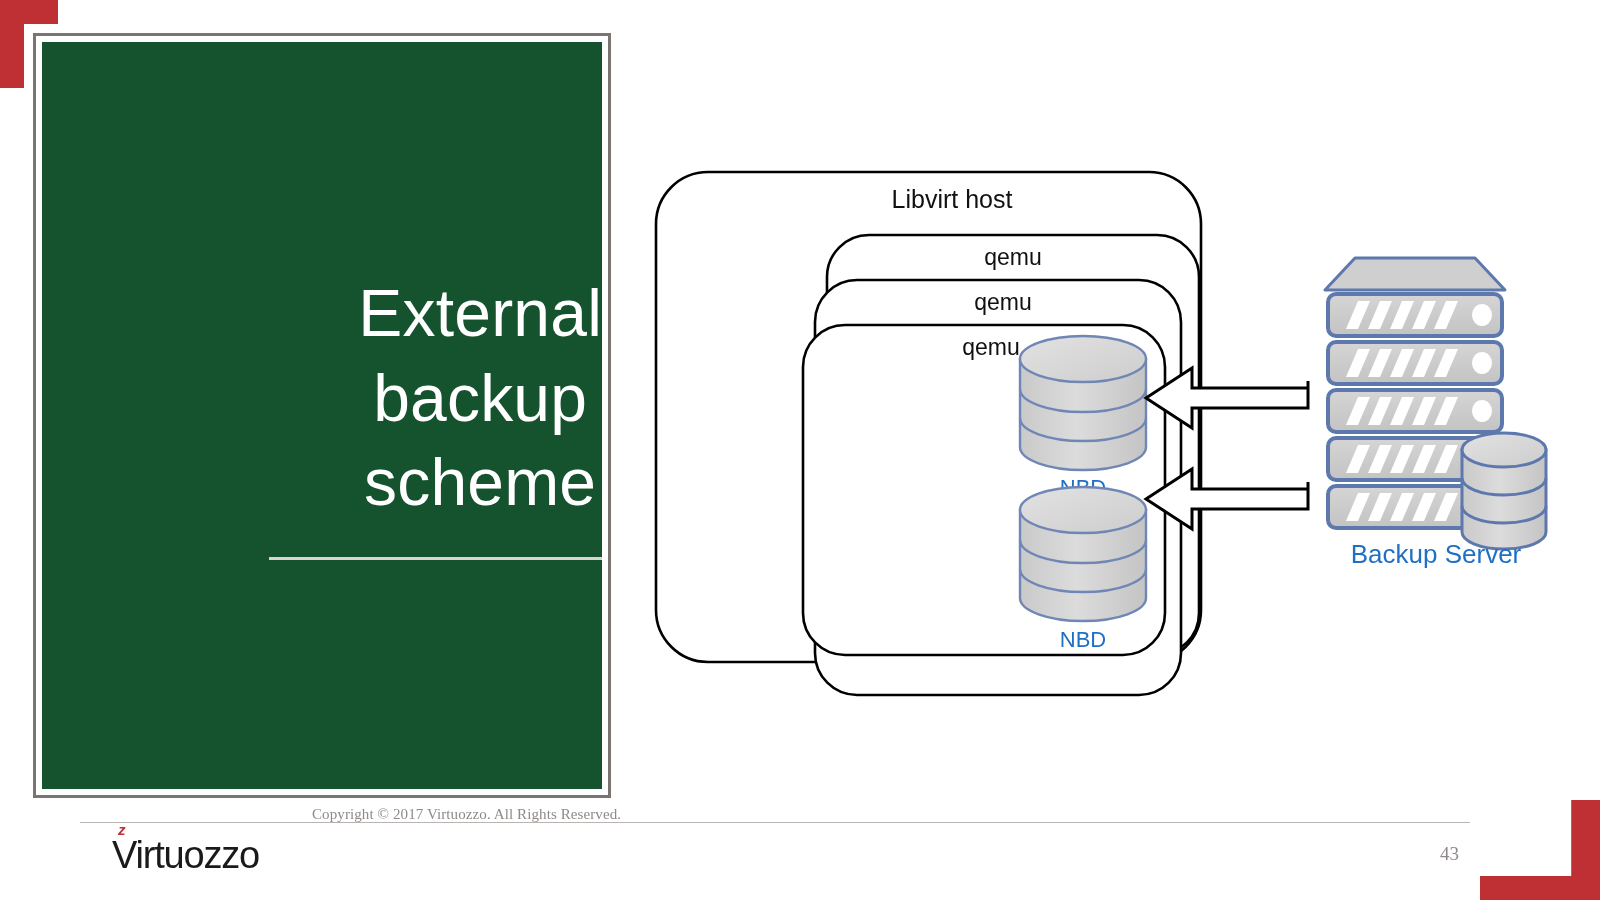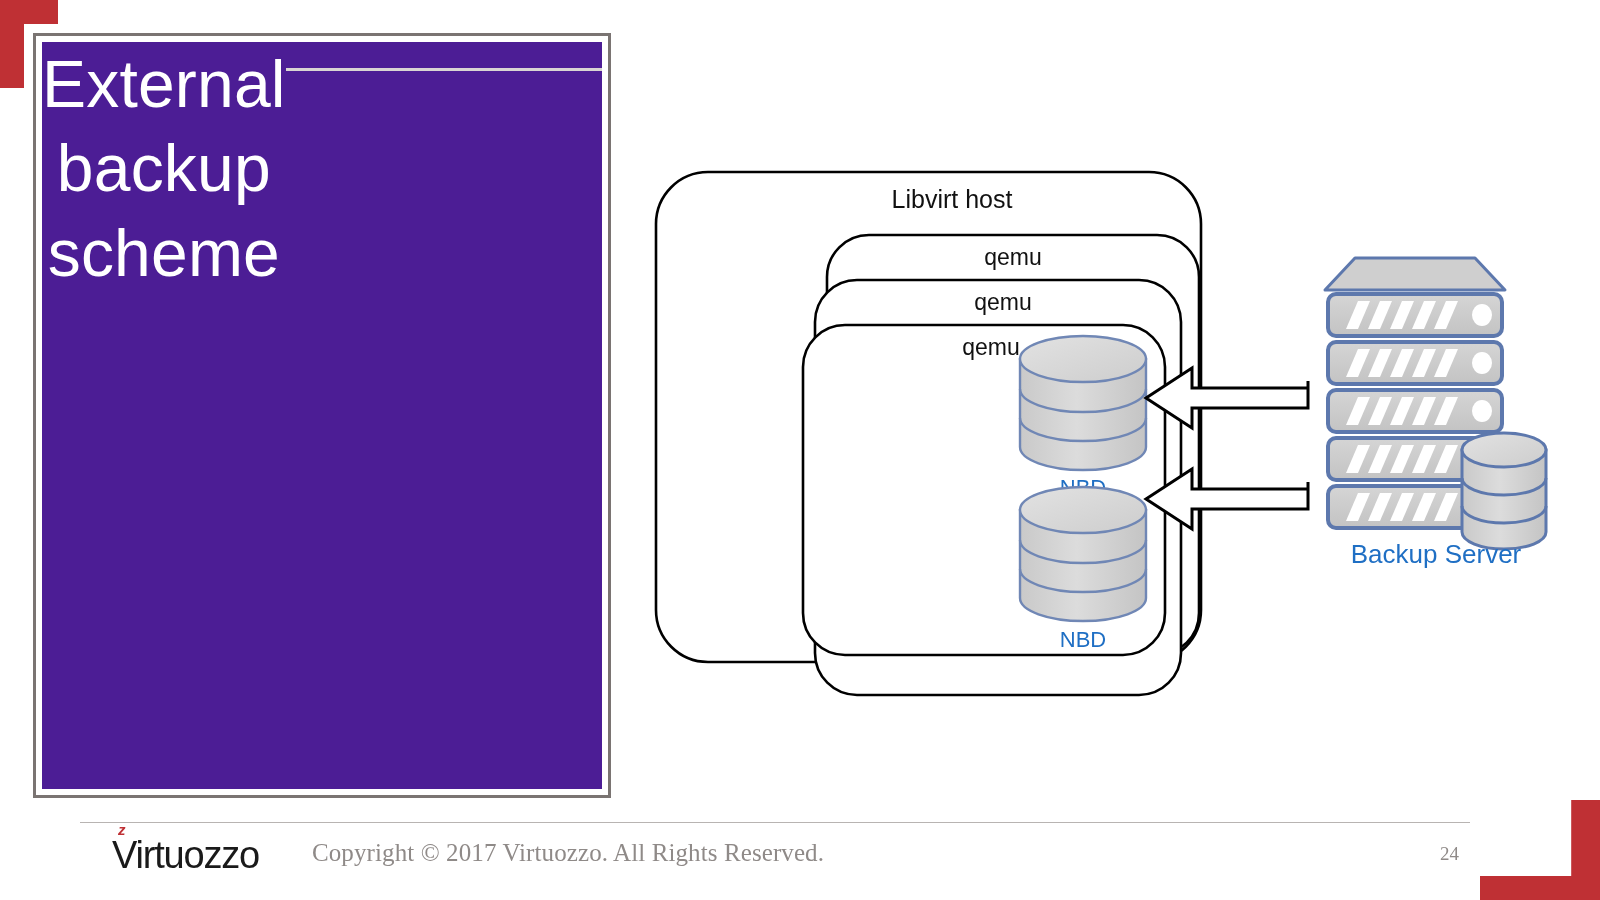--- a/index.html
+++ b/index.html
@@ -36,24 +36,24 @@
     position: absolute;
     left: 33px; top: 33px;
     width: 578px; height: 765px;
     border: 3px solid #7a7472;
     background: #ffffff;
     box-sizing: border-box;
   }
   .title-panel-inner {
     position: absolute;
     left: 6px; top: 6px; right: 6px; bottom: 6px;
-    background: #4c1d95;
+    background: #14532d;
     display: flex;
-    flex-direction: row;
-    align-items: flex-start;
+    flex-direction: column;
+    align-items: flex-end;
     justify-content: center;
   }
   .title-text {
     color: #ffffff;
     font-size: 66px;
     line-height: 1.28;
     font-weight: 400;
     text-align: center;
     letter-spacing: 0.2px;
     white-space: pre-line;
@@ -102,22 +102,22 @@
     position: absolute;
     left: 6px; top: -13px;
     font-size: 15px;
     font-weight: 700;
     color: #bf3034;
     letter-spacing: 0;
     font-style: italic;
   }
   .copyright {
     position: absolute;
-    left: 312px; top: 839px;
-    font-size: 25px;
+    left: 312px; top: 806px;
+    font-size: 15px;
     color: #8f8a88;
     font-family: "Liberation Serif", serif;
     letter-spacing: 0.1px;
   }
   .page-number {
     position: absolute;
     left: 1440px; top: 843px;
     font-size: 19px;
     color: #8f8a88;
     font-family: "Liberation Serif", serif;
@@ -272,13 +272,13 @@
     </g>
   </svg>
 </div>
 
 <div class="footer-rule"></div>
 <div class="logo">
   <span class="logo-mark">Virtuozzo</span>
   <span class="logo-z">z</span>
 </div>
 <div class="copyright">Copyright © 2017 Virtuozzo. All Rights Reserved.</div>
-<div class="page-number">24</div>
+<div class="page-number">43</div>
 
 </body></html>

